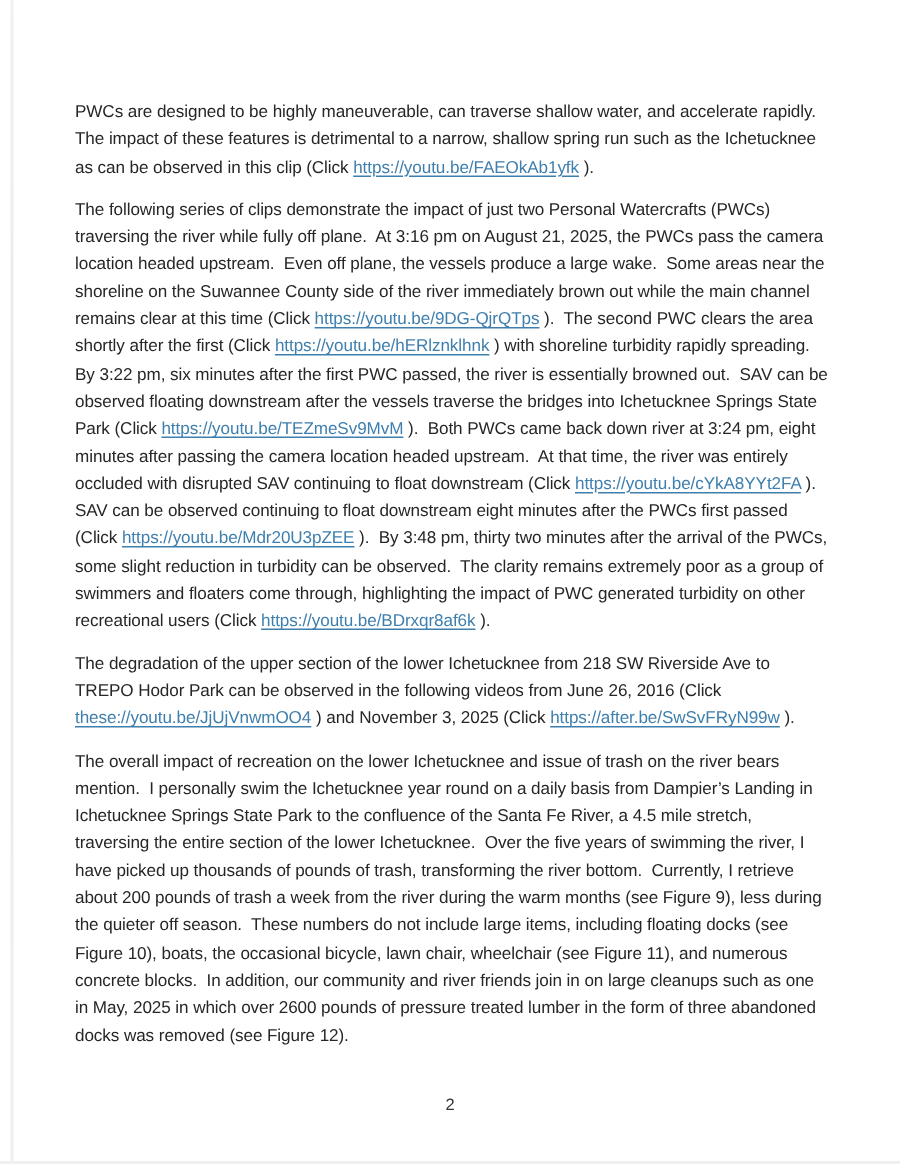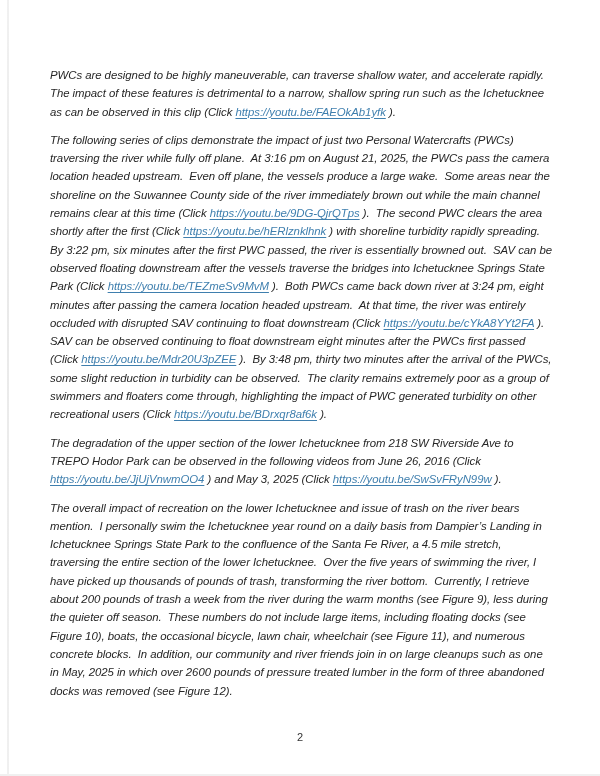--- a/index.html
+++ b/index.html
@@ -38,21 +38,20 @@
     top: 66px;
     width: 503px;
   }
   p.para {
     margin: 0 0 10px 0;
     font-size: 11.4px;
     line-height: 18.3px;
     letter-spacing: -0.05px;
     white-space: pre-wrap;
     text-align: left;
-    font-style: italic;
   }
   a.doc-link {
     color: #3f7fae;
     text-decoration: underline;
     text-underline-offset: 2px;
     cursor: pointer;
   }
   .page-number {
     position: absolute;
     left: 0;
@@ -65,17 +64,17 @@
 </style>
 </head>
 <body>
 
 <div class="scan-edge-left"></div>
 <div class="scan-edge-bottom"></div>
 
 <div class="content">
   <p class="para"><span>PWCs are designed to be highly maneuverable, can traverse shallow water, and accelerate rapidly.  The impact of these features is detrimental to a narrow, shallow spring run such as the Ichetucknee as can be observed in this clip (Click </span><a class="doc-link" href="#">https://youtu.be/FAEOkAb1yfk</a><span> ).</span></p>
   <p class="para"><span>The following series of clips demonstrate the impact of just two Personal Watercrafts (PWCs) traversing the river while fully off plane.  At 3:16 pm on August 21, 2025, the PWCs pass the camera location headed upstream.  Even off plane, the vessels produce a large wake.  Some areas near the shoreline on the Suwannee County side of the river immediately brown out while the main channel remains clear at this time (Click </span><a class="doc-link" href="#">https://youtu.be/9DG-QjrQTps</a><span> ).  The second PWC clears the area shortly after the first (Click </span><a class="doc-link" href="#">https://youtu.be/hERlznklhnk</a><span> ) with shoreline turbidity rapidly spreading.  By 3:22 pm, six minutes after the first PWC passed, the river is essentially browned out.  SAV can be observed floating downstream after the vessels traverse the bridges into Ichetucknee Springs State Park (Click </span><a class="doc-link" href="#">https://youtu.be/TEZmeSv9MvM</a><span> ).  Both PWCs came back down river at 3:24 pm, eight minutes after passing the camera location headed upstream.  At that time, the river was entirely occluded with disrupted SAV continuing to float downstream (Click </span><a class="doc-link" href="#">https://youtu.be/cYkA8YYt2FA</a><span> ).  SAV can be observed continuing to float downstream eight minutes after the PWCs first passed (Click </span><a class="doc-link" href="#">https://youtu.be/Mdr20U3pZEE</a><span> ).  By 3:48 pm, thirty two minutes after the arrival of the PWCs, some slight reduction in turbidity can be observed.  The clarity remains extremely poor as a group of swimmers and floaters come through, highlighting the impact of PWC generated turbidity on other recreational users (Click </span><a class="doc-link" href="#">https://youtu.be/BDrxqr8af6k</a><span> ).</span></p>
-  <p class="para"><span>The degradation of the upper section of the lower Ichetucknee from 218 SW Riverside Ave to TREPO Hodor Park can be observed in the following videos from June 26, 2016 (Click </span><a class="doc-link" href="#">https://youtu.be/JjUjVnwmOO4</a><span> ) and May 3, 2025 (Click </span><a class="doc-link" href="#">https://youtu.be/SwSvFRyN99w</a><span> ).</span></p>
+  <p class="para"><span>The degradation of the upper section of the lower Ichetucknee from 218 SW Riverside Ave to TREPO Hodor Park can be observed in the following videos from June 26, 2016 (Click </span><a class="doc-link" href="#">these://youtu.be/JjUjVnwmOO4</a><span> ) and November 3, 2025 (Click </span><a class="doc-link" href="#">https://after.be/SwSvFRyN99w</a><span> ).</span></p>
   <p class="para"><span>The overall impact of recreation on the lower Ichetucknee and issue of trash on the river bears mention.  I personally swim the Ichetucknee year round on a daily basis from Dampier’s Landing in Ichetucknee Springs State Park to the confluence of the Santa Fe River, a 4.5 mile stretch, traversing the entire section of the lower Ichetucknee.  Over the five years of swimming the river, I have picked up thousands of pounds of trash, transforming the river bottom.  Currently, I retrieve about 200 pounds of trash a week from the river during the warm months (see Figure 9), less during the quieter off season.  These numbers do not include large items, including floating docks (see Figure 10), boats, the occasional bicycle, lawn chair, wheelchair (see Figure 11), and numerous concrete blocks.  In addition, our community and river friends join in on large cleanups such as one in May, 2025 in which over 2600 pounds of pressure treated lumber in the form of three abandoned docks was removed (see Figure 12).</span></p>
 </div>
 
 <div class="page-number">2</div>
 
 </body></html>

